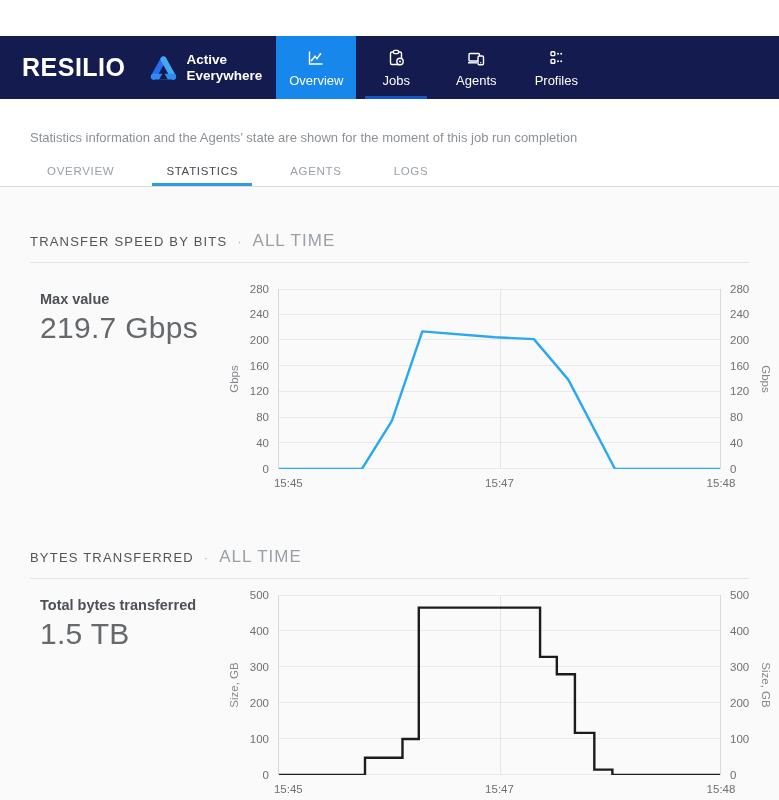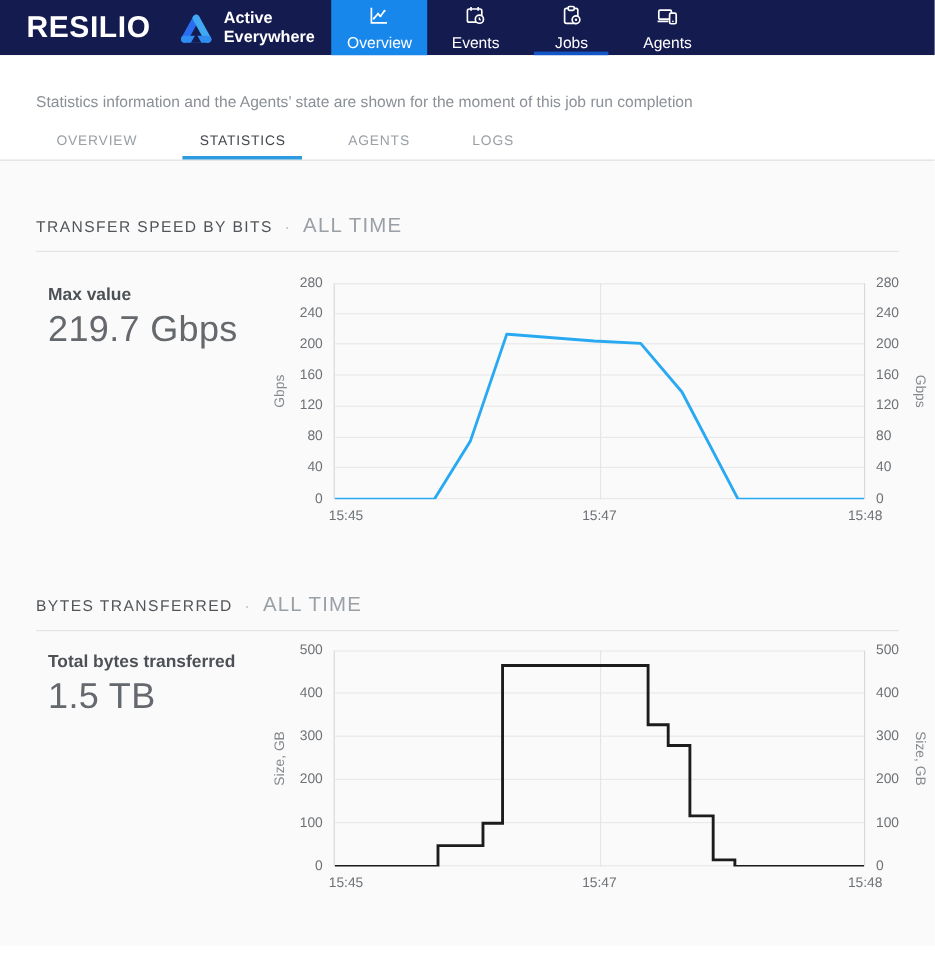--- a/index.html
+++ b/index.html
@@ -1,23 +1,23 @@
 <!DOCTYPE html>
 <html><head>
 <meta charset="utf-8">
 <style>
   * { box-sizing: border-box; margin: 0; padding: 0; }
   html,body { width: 779px; height: 800px; overflow: hidden; background: #ffffff;
     font-family: "Liberation Sans", sans-serif; }
 
   
-  .navbar { height: 46px; background: #141b4f; display: flex; align-items: stretch; }
+  .navbar { height: 63px; background: #141b4f; display: flex; align-items: stretch; margin-top: 36px; }
   .brand { align-self: center; color: #fff; font-size: 25px; font-weight: 800;
     letter-spacing: .5px; margin-left: 22px; }
-  .logo { align-self: center; margin-left: 20px; display: flex; align-items: center; gap: 8px; }
+  .logo { align-self: center; margin-left: 20px; display: flex; align-items: flex-start; gap: 8px; }
   .logo-text { color: #fff; font-size: 13.5px; font-weight: 700; line-height: 1.15; }
   .nav-items { display: flex; margin-left: 14px; }
   .nav-item { width: 80px; display: flex; flex-direction: column; align-items: center;
     justify-content: center; gap: 5px; color: #fff; font-size: 13px; position: relative;
     cursor: pointer; }
   .nav-item .ico { height: 20px; display: flex; align-items: center; }
   .nav-item.active { background: #1787ec; }
   .nav-item.current:after { content: ""; position: absolute; left: 9px; right: 9px;
     bottom: 0; height: 3px; background: #1356c8; }
 
@@ -97,32 +97,20 @@
           <polyline points="5.5,12.5 9,8.5 11,10.5 14.5,6"></polyline>
           <circle cx="5.5" cy="12.5" r="0.9" fill="#fff" stroke="none"></circle>
           <circle cx="9" cy="8.5" r="0.9" fill="#fff" stroke="none"></circle>
           <circle cx="11" cy="10.5" r="0.9" fill="#fff" stroke="none"></circle>
           <circle cx="14.5" cy="6" r="0.9" fill="#fff" stroke="none"></circle>
         </svg>
       </span>
       <span>Overview</span>
     </div>
 
-    <div class="nav-item">
-      <span class="ico">
-        <svg width="20" height="20" viewBox="0 0 20 20" fill="none" stroke="#fff" stroke-width="1.4">
-          <rect x="3.5" y="4.5" width="12" height="11" rx="1.5"></rect>
-          <line x1="6.5" y1="2.8" x2="6.5" y2="6"></line>
-          <line x1="12.5" y1="2.8" x2="12.5" y2="6"></line>
-          <circle cx="13.5" cy="13" r="3.4" fill="#141b4f"></circle>
-          <path d="M13.5 11.6 v1.5 l1.1 .8" stroke-width="1.2"></path>
-        </svg>
-      </span>
-      <span>Events</span>
-    </div>
 
     <div class="nav-item current">
       <span class="ico">
         <svg width="20" height="20" viewBox="0 0 20 20" fill="none" stroke="#fff" stroke-width="1.4">
           <rect x="4.5" y="4" width="11" height="12.5" rx="1.5"></rect>
           <rect x="7.5" y="2.4" width="5" height="3.2" rx="1" fill="#141b4f"></rect>
           <circle cx="14" cy="13.5" r="3.2" fill="#141b4f"></circle>
           <circle cx="14" cy="13.5" r="1" fill="#fff" stroke="none"></circle>
         </svg>
       </span>
@@ -135,20 +123,33 @@
           <rect x="3" y="5.5" width="10.5" height="7.5" rx="1"></rect>
           <path d="M2 14.8 h9"></path>
           <rect x="12" y="8" width="5.5" height="8.8" rx="1.2" fill="#141b4f"></rect>
           <circle cx="14.75" cy="14.8" r="0.7" fill="#fff" stroke="none"></circle>
         </svg>
       </span>
       <span>Agents</span>
     </div>
 
 
+    <div class="nav-item">
+      <span class="ico">
+        <svg width="20" height="20" viewBox="0 0 20 20" fill="none" stroke="#fff" stroke-width="1.4">
+          <rect x="5" y="3.8" width="3.8" height="3.8" rx="0.8"></rect>
+          <circle cx="12" cy="5.7" r="0.95" fill="#fff" stroke="none"></circle>
+          <circle cx="15.2" cy="5.7" r="0.95" fill="#fff" stroke="none"></circle>
+          <rect x="5" y="11.4" width="3.8" height="3.8" rx="0.8"></rect>
+          <circle cx="12" cy="13.3" r="0.95" fill="#fff" stroke="none"></circle>
+          <circle cx="15.2" cy="13.3" r="0.95" fill="#fff" stroke="none"></circle>
+        </svg>
+      </span>
+      <span>Profiles</span>
+    </div>
   </div>
 </nav>
 
 <header class="page-head">
   <div class="sub">Statistics information and the Agents’ state are shown for the moment of this job run completion</div>
 
   <div class="tabs-row">
     <span class="tab">OVERVIEW</span>
     <span class="tab active">STATISTICS</span>
     <span class="tab">AGENTS</span>

